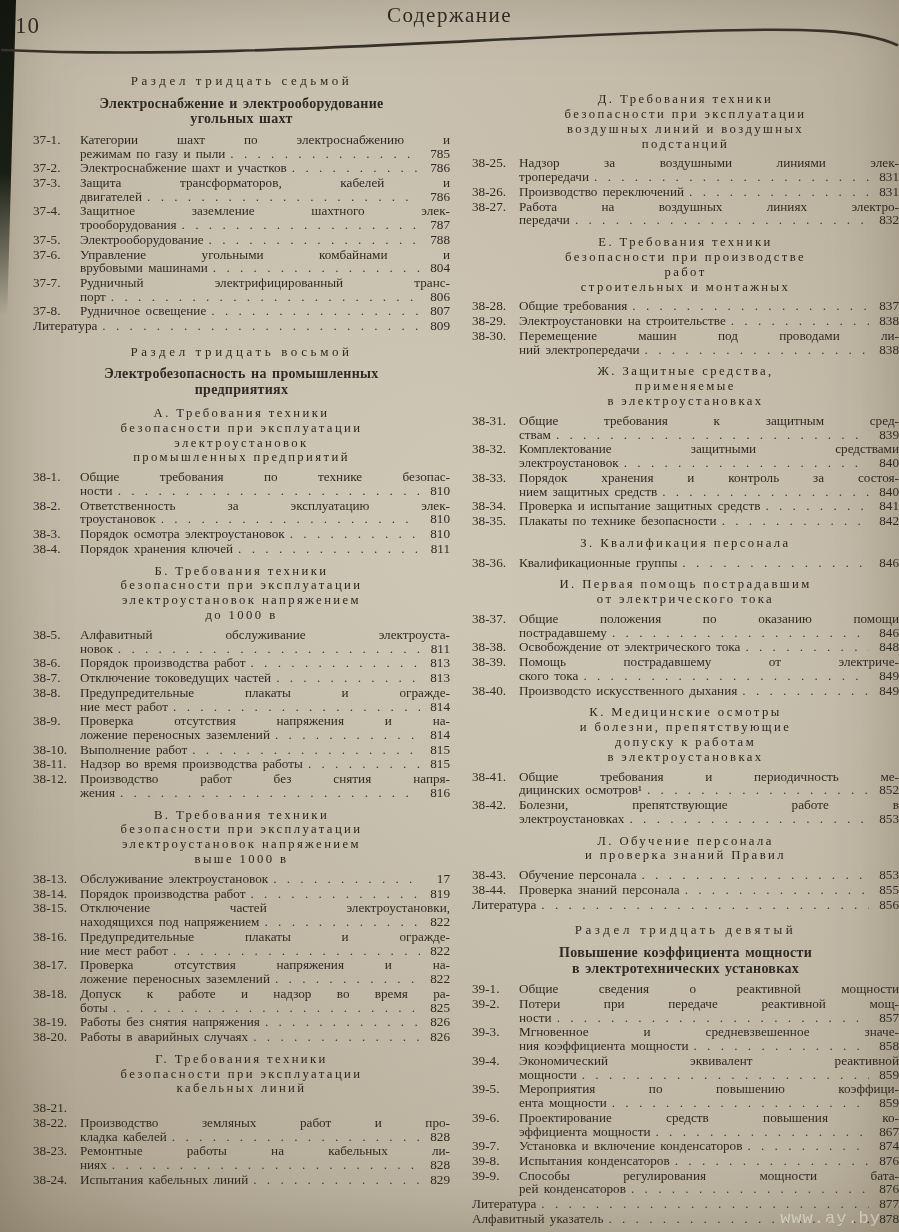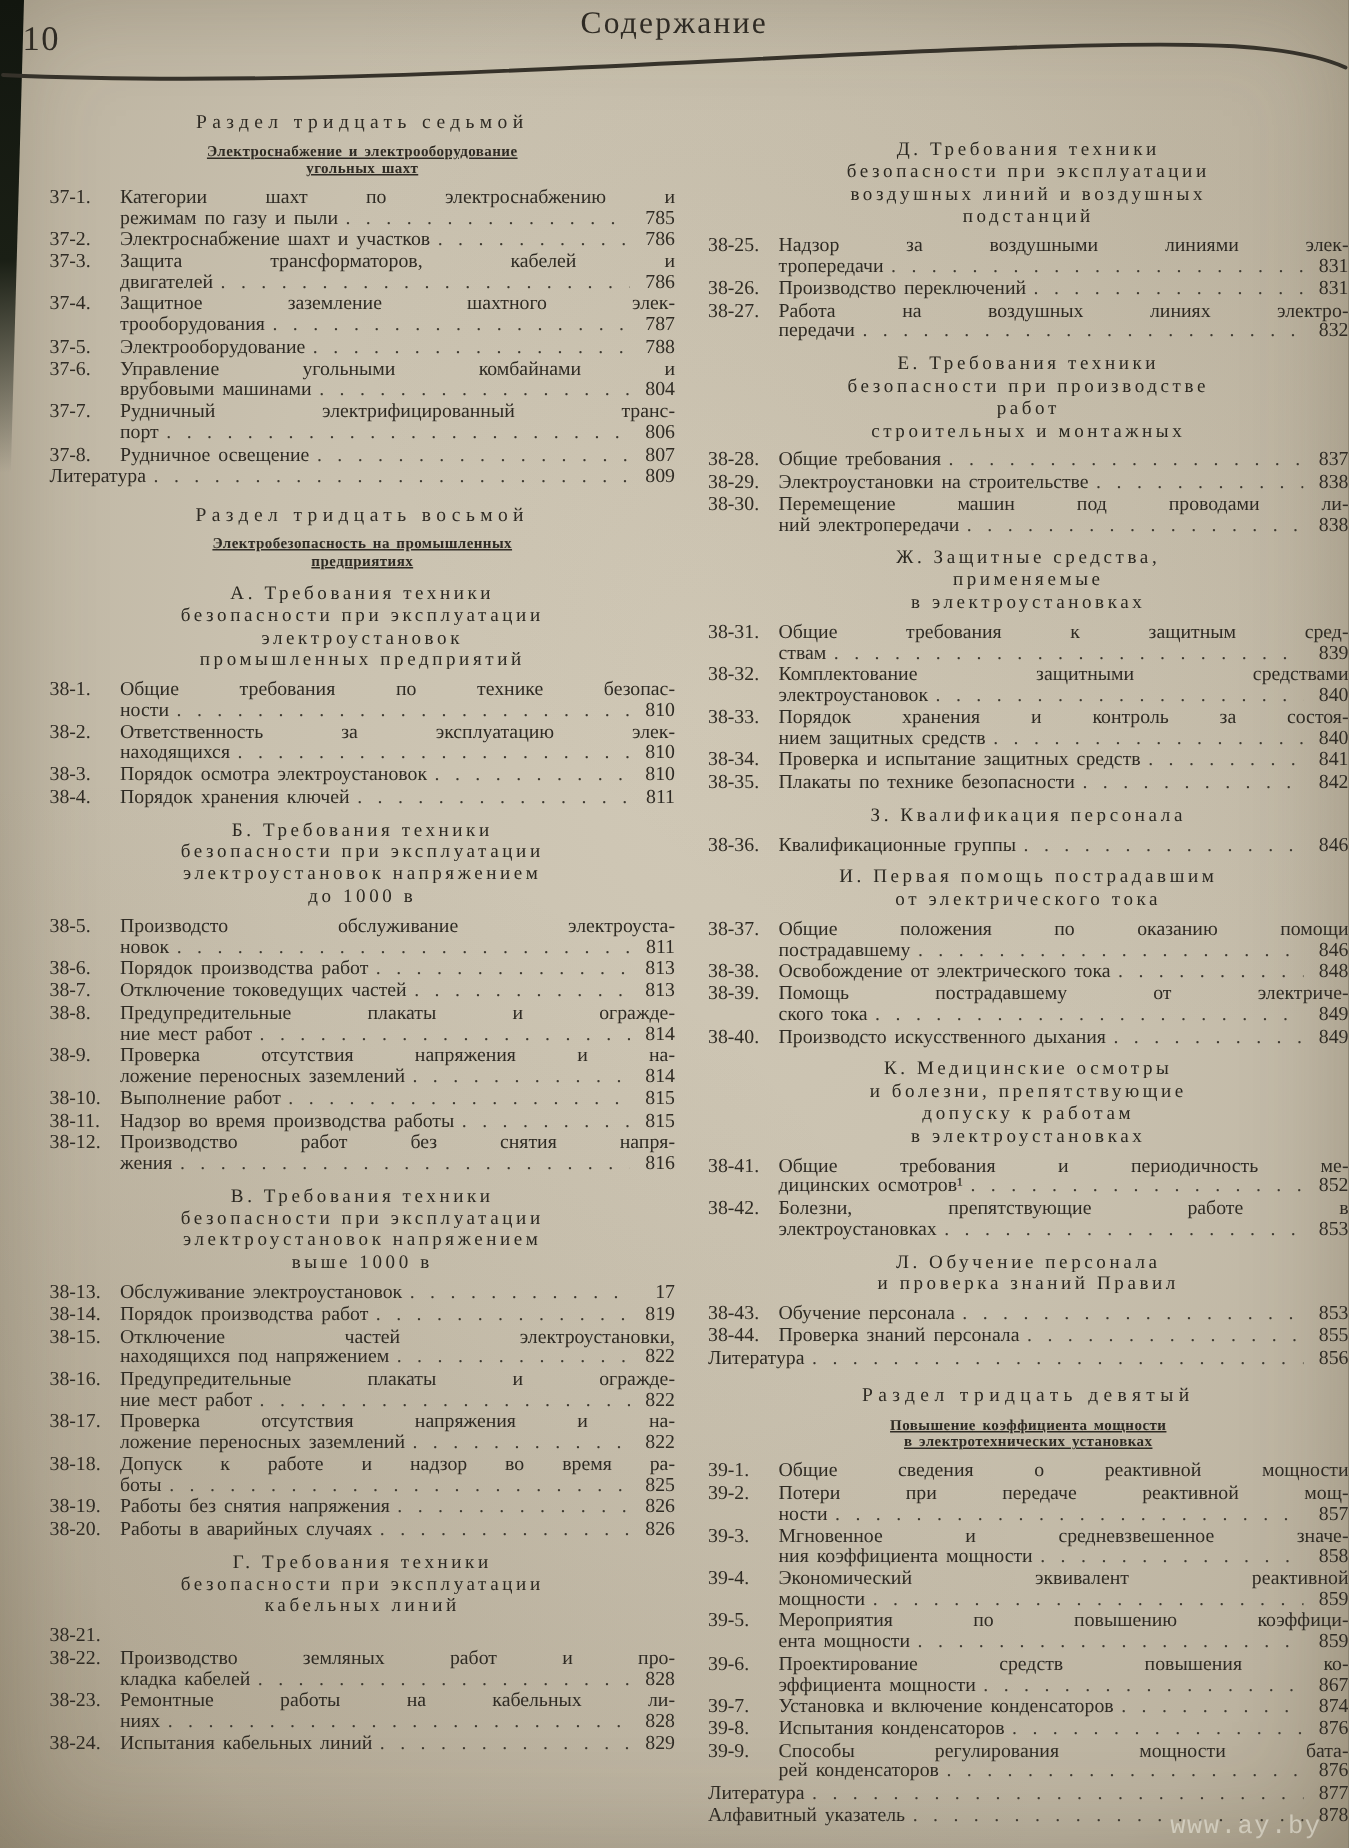--- a/index.html
+++ b/index.html
@@ -22,21 +22,21 @@
   .htitle{position:absolute;top:3px;left:0;right:0;text-align:center;font-size:21px;letter-spacing:1.5px;}
   .rule{position:absolute;left:0;top:0;pointer-events:none;}
   .wm{position:absolute;right:18px;bottom:4px;font-family:Liberation Mono, monospace;
       font-size:17px;color:rgba(238,236,226,.55);letter-spacing:1px;}
 
   .col{position:absolute;font-size:13.2px;line-height:1.04;}
   .col-left{left:33px;top:62px;width:417px;}
   .col-right{left:472px;top:48px;width:427px;margin-top:36px;}
 
   .sec{text-align:center;letter-spacing:3.6px;margin:12px 0 8px;font-size:13px;white-space:nowrap;}
-  .btitle{text-align:center;font-weight:bold;font-size:10px;line-height:1.12;letter-spacing:.3px;word-spacing:1.5px;margin:0 0 6px;text-decoration:underline;}
+  .btitle{text-align:center;font-weight:bold;font-size:14px;line-height:1.12;letter-spacing:.3px;word-spacing:1.5px;margin:0 0 6px;}
   .sub{text-align:center;letter-spacing:2.4px;font-size:12.7px;line-height:1.17;margin:8px 0 5px;color:#2b2821;}
   .sub .sline{white-space:nowrap;}
 
   .entry{display:flex;margin:0 0 1px;}
   .num{flex:none;width:47px;}
   .ebody{flex:1;min-width:0;}
   .eline{text-align:justify;text-align-last:justify;word-spacing:2.5px;}
   .elast{display:flex;align-items:baseline;word-spacing:2px;}
   .efrag{white-space:nowrap;}
   .leader{flex:1;overflow:hidden;white-space:nowrap;margin:0 3px 0 5px;color:#3c382f;}
@@ -176,21 +176,21 @@
             <span class="leader"></span>
             <span class="pg">810</span>
           </div>
         </div>
       </div>
       <div class="entry">
         <span class="num">38-2.</span>
         <div class="ebody">
           <div class="eline">Ответственность за эксплуатацию элек-</div>
           <div class="elast">
-            <span class="efrag">находящихся</span>
+            <span class="efrag">троустановок</span>
             <span class="leader"></span>
             <span class="pg">810</span>
           </div>
         </div>
       </div>
       <div class="entry">
         <span class="num">38-3.</span>
         <div class="ebody">
           <div class="elast">
             <span class="efrag">Порядок осмотра электроустановок</span>
@@ -211,21 +211,21 @@
       </div>
       <div class="sub">
         <div class="sline">Б. Требования техники</div>
         <div class="sline">безопасности при эксплуатации</div>
         <div class="sline">электроустановок напряжением</div>
         <div class="sline">до 1000 в</div>
       </div>
       <div class="entry">
         <span class="num">38-5.</span>
         <div class="ebody">
-          <div class="eline">Производсто обслуживание электроуста-</div>
+          <div class="eline">Алфавитный обслуживание электроуста-</div>
           <div class="elast">
             <span class="efrag">новок</span>
             <span class="leader"></span>
             <span class="pg">811</span>
           </div>
         </div>
       </div>
       <div class="entry">
         <span class="num">38-6.</span>
         <div class="ebody">

